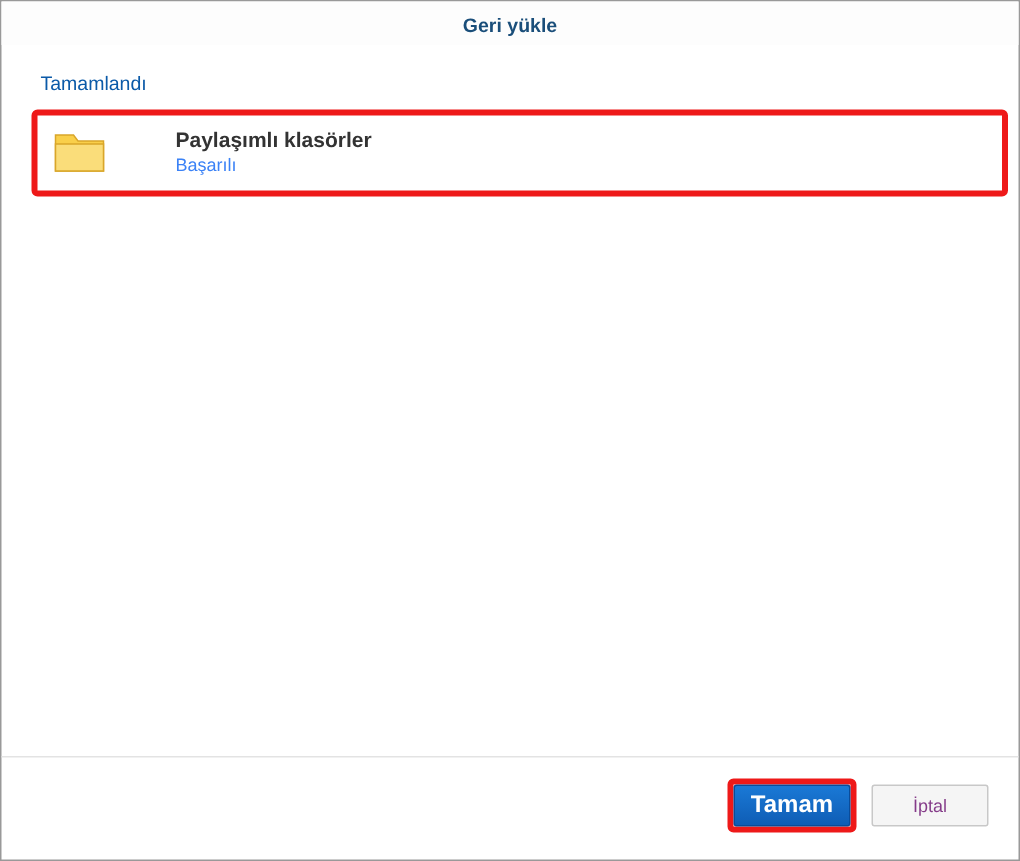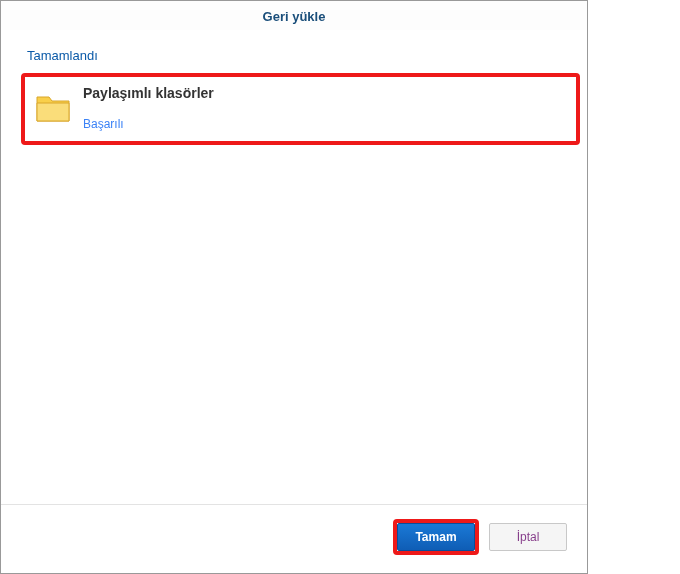--- a/index.html
+++ b/index.html
@@ -8,21 +8,21 @@
       padding: 0;
     }
     body {
       font-family: -apple-system, BlinkMacSystemFont, "Segoe UI", Helvetica, Arial, sans-serif;
       background: #fff;
       width: 680px;
       height: 574px;
       overflow: hidden;
     }
     .dialog {
-      width: 588px;
+      width: 680px;
       height: 574px;
       border: 1px solid #999;
       background: #fff;
       display: flex;
       flex-direction: column;
     }
     .dialog-header {
       text-align: center;
       padding: 8px 0 6px 0;
       color: #1a4e7a;
@@ -51,21 +51,22 @@
     .folder-icon-wrap {
       width: 36px;
       height: 30px;
       display: flex;
       align-items: center;
       justify-content: center;
     }
     .row-text {
       display: flex;
       flex-direction: column;
-      gap: 16px;
+      gap: 2px;
+      margin-left: 34px;
     }
     .row-title {
       color: #333;
       font-size: 14px;
       font-weight: 600;
     }
     .row-status {
       color: #3b82f6;
       font-size: 12px;
     }
@@ -89,21 +90,21 @@
     }
     .btn-primary-wrap {
       border: 4px solid #ee1919;
       border-radius: 4px;
       padding: 0;
       display: inline-flex;
     }
     .btn-primary {
       min-width: 78px;
       height: 28px;
-      font-size: 12px;
+      font-size: 16px;
       background: linear-gradient(#1a79d6, #0f5db5);
       color: #fff;
       border: 1px solid #0a4c9a;
       font-weight: 600;
       cursor: pointer;
       border-radius: 2px;
     }
     .btn-disabled {
       opacity: 0.85;
     }

